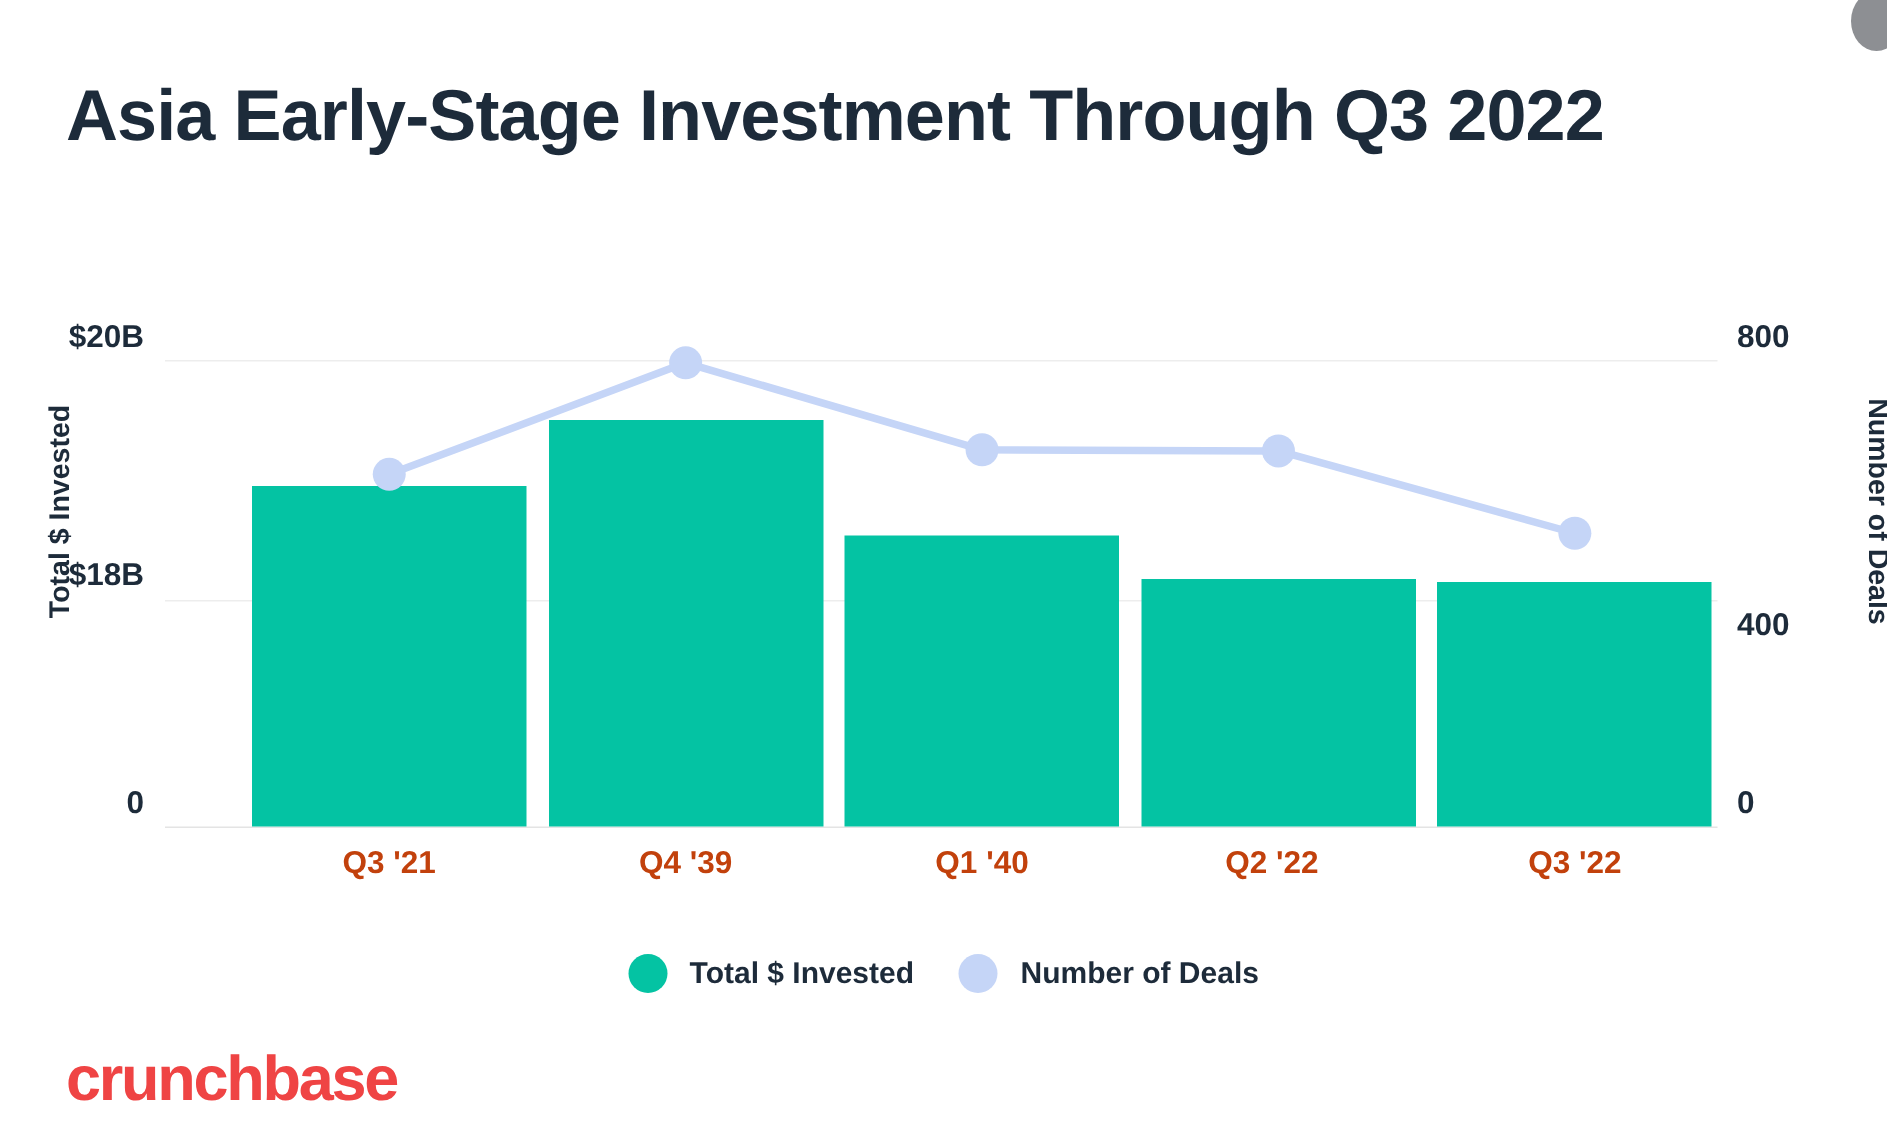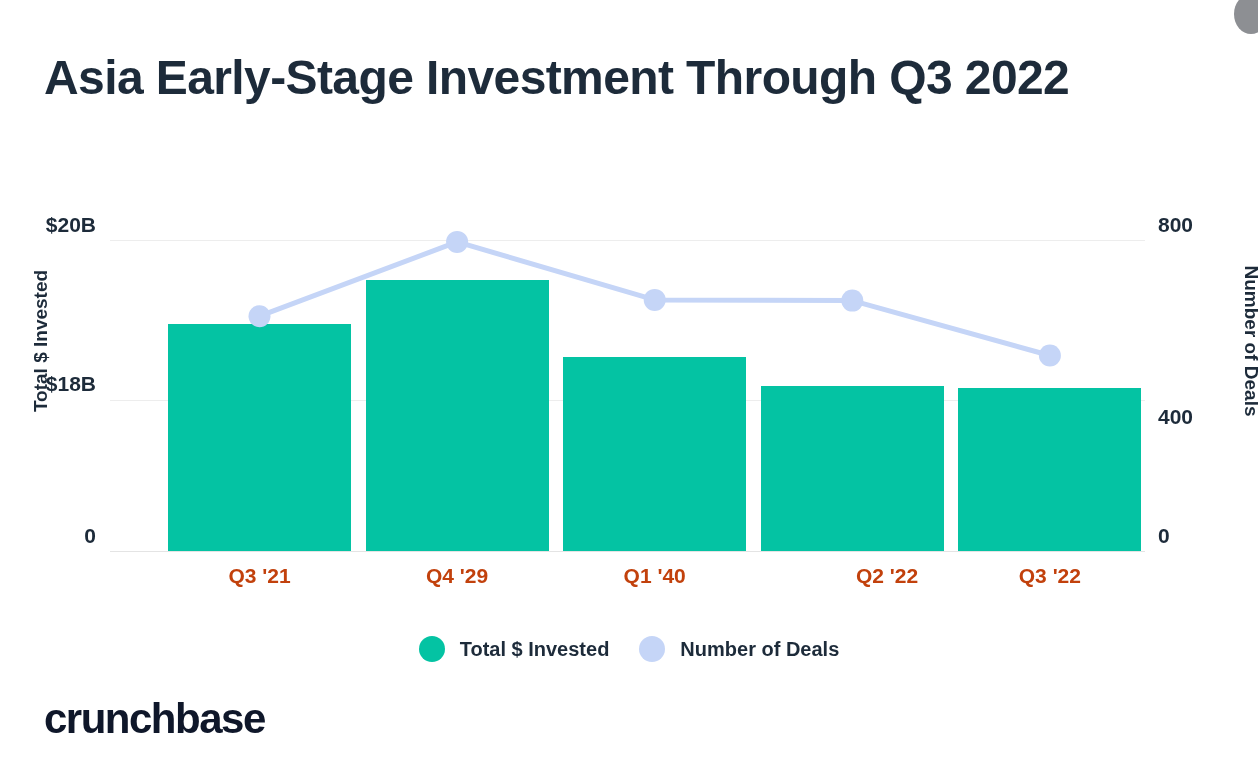--- a/index.html
+++ b/index.html
@@ -155,21 +155,21 @@
   }
 
   
   #brand {
     position: absolute;
     left: 44px;
     top: 695px;
     font-size: 42px;
     font-weight: bold;
     letter-spacing: -1.5px;
-    color: #0f172a;
+    color: #ef4444;
   }
 </style>
 </head>
 <body>
 
 <div id="page">
 
   <div id="corner-dot"></div>
 
   <h1 id="chart-title">Asia Early-Stage Investment Through Q3 2022</h1>
@@ -205,23 +205,23 @@
           <circle cx="347.1" cy="1.9" r="11" fill="#c5d5f7"></circle>
           <circle cx="544.7" cy="59.9" r="11" fill="#c5d5f7"></circle>
           <circle cx="742.3" cy="60.6" r="11" fill="#c5d5f7"></circle>
           <circle cx="939.9" cy="115.5" r="11" fill="#c5d5f7"></circle>
         </g>
     </svg>
   </div>
 
   <div id="cat-labels">
       <div class="cat-label" style="left: 159.5px; width: 200px;">Q3 '21</div>
-      <div class="cat-label" style="left: 357.1px; width: 200px;">Q4 '29</div>
+      <div class="cat-label" style="left: 357.1px; width: 200px;">Q4 '39</div>
       <div class="cat-label" style="left: 554.7px; width: 200px;">Q1 '40</div>
-      <div class="cat-label" style="left: 787px; width: 200px;">Q2 '22</div>
+      <div class="cat-label" style="left: 748px; width: 200px;">Q2 '22</div>
       <div class="cat-label" style="left: 949.9px; width: 200px;">Q3 '22</div>
     </div>
 
   <div id="legend">
       <div class="legend-item">
         <span class="legend-swatch" style="background: rgb(4, 195, 163);"></span>
         <span class="legend-label">Total $ Invested</span>
       </div>
       <div class="legend-item">
         <span class="legend-swatch" style="background: rgb(197, 213, 247);"></span>

